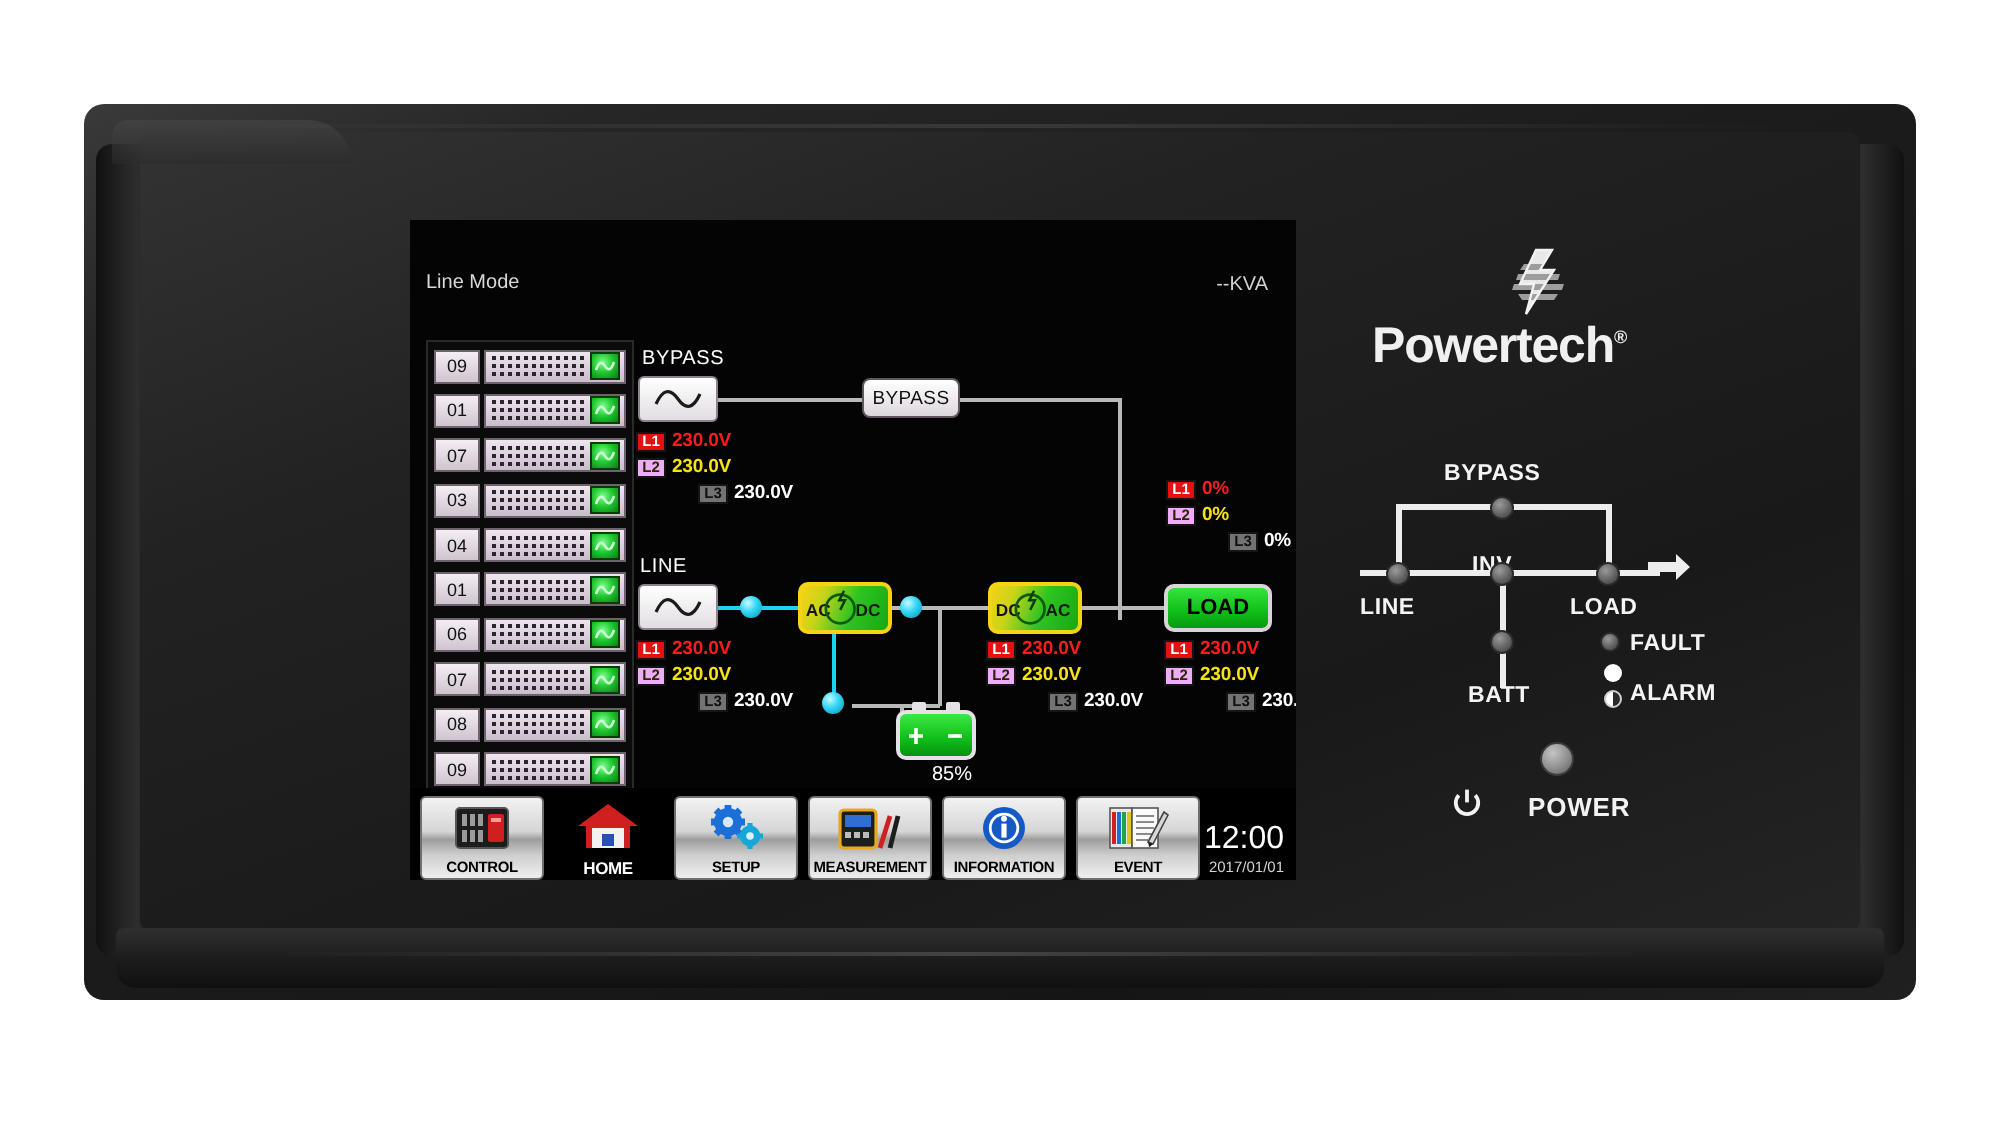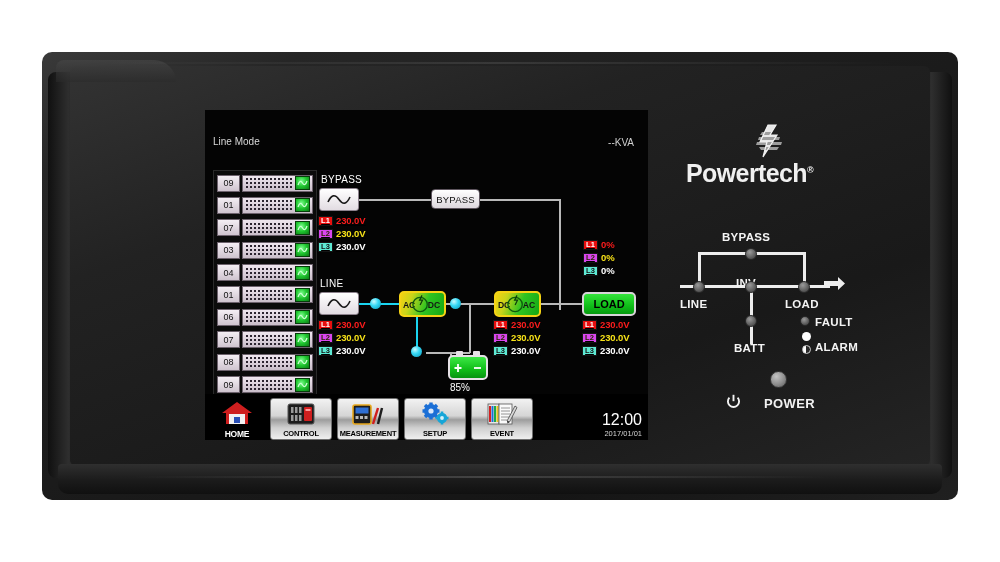--- a/index.html
+++ b/index.html
@@ -157,32 +157,32 @@
     position: absolute; font-size: 10px; color: #ffffff; text-align: center;
   }
 
   .wire { position: absolute; background: #b9b9b9; }
   .wire-cyan { position: absolute; background: #1ad4f0; }
   .node {
     position: absolute; width: 11px; height: 11px; border-radius: 50%;
     background: radial-gradient(circle at 36% 32%, #c8faff 0%, #35d8f5 42%, #0a93b5 100%);
   }
 
-  .vgroup { position: absolute; text-decoration: underline; }
+  .vgroup { position: absolute; }
   .vrow { display: flex; align-items: center; height: 13px; }
   .phase-tag {
     width: 15px; height: 10px; flex: 0 0 15px;
     font-size: 7.5px; font-weight: bold;
     display: flex; align-items: center; justify-content: center;
     border: 1px solid #151515;
     margin-right: 3px;
   }
   .tag-l1 { background: #e80f0f; color: #ffffff; }
-  .tag-l2 { background: #d946ef; color: #2a2600; }
-  .tag-l3 { background: #5eead4; color: #111111; }
+  .tag-l2 { background: #f0abfc; color: #2a2600; }
+  .tag-l3 { background: #737373; color: #111111; margin-left: 31px; }
   .vval { font-size: 9.5px; font-weight: bold; letter-spacing: -.1px; }
   .val-l1 { color: #fb1c1c; }
   .val-l2 { color: #f7e218; }
   .val-l3 { color: #ffffff; }
 
   
   #toolbar {
     position: absolute; left: 0; bottom: 0; width: 100%; height: 46px;
     background: #000000;
     display: flex; align-items: flex-end;
@@ -459,21 +459,21 @@
 
     <div class="wire" style="left:245px; top:243px; width:1.8px; height:12px;"></div>
     <div class="batt-box" style="left:243px; top:245px;">
       <div class="batt-nub" style="left:6px;"></div>
       <div class="batt-nub" style="right:6px;"></div>
       <svg width="34" height="14" viewBox="0 0 34 14">
         <path d="M7 3 L7 11 M3.5 7 L10.5 7" stroke="#ffffff" stroke-width="1.8"></path>
         <path d="M23 7 L30 7" stroke="#ffffff" stroke-width="1.8"></path>
       </svg>
     </div>
-    <div class="batt-pct" style="left:228px; top:272px; width:54px;">85%</div>
+    <div class="batt-pct" style="left:244px; top:272px; width:54px;">85%</div>
 
     <div class="conv-box" style="left:289px; top:181px;">
       <svg width="45" height="20" viewBox="0 0 45 20">
         <text x="2" y="14" font-family="Liberation Sans, sans-serif" font-size="9" font-weight="bold" fill="#151515">DC</text>
         <text x="28" y="14" font-family="Liberation Sans, sans-serif" font-size="9" font-weight="bold" fill="#151515">AC</text>
         <path d="M20 3 a7.5 7.5 0 1 1 0 15 a7.5 7.5 0 1 1 0 -15" stroke="#0d5c0d" stroke-width="1.4" fill="none"></path>
         <path d="M22 1 L19.5 6 L22.5 6 L20 11" stroke="#0d3c0d" stroke-width="1.3" fill="none"></path>
       </svg>
     </div>
 
@@ -521,65 +521,48 @@
         <div class="vval val-l2">230.0V</div>
       </div>
       <div class="vrow">
         <div class="phase-tag tag-l3">L3</div>
         <div class="vval val-l3">230.0V</div>
       </div>
     </div>
   </div>
 
   <div id="toolbar">
-    <div class="tb-btn home">
-      <div class="tb-icon">
-        <svg width="34" height="26" viewBox="0 0 34 26">
-          <path d="M17 2 L32 13 L28 13 L28 24 L6 24 L6 13 L2 13 Z" fill="#cf1f1f"></path>
-          <path d="M9 14 L25 14 L25 24 L9 24 Z" fill="#f2f2f2"></path>
-          <rect x="14" y="17" width="6" height="6" fill="#2a4fb5"></rect>
-        </svg>
-      </div>
-      <div class="tb-label">HOME</div>
-    </div>
-
     <div class="tb-btn">
       <div class="tb-icon">
         <svg width="30" height="24" viewBox="0 0 30 24">
           <rect x="2" y="2" width="26" height="20" rx="2" fill="#1c1c1c" stroke="#555" stroke-width="1"></rect>
           <g fill="#9a9a9a">
             <rect x="5" y="5" width="2.5" height="6"></rect>
               <rect x="9" y="5" width="2.5" height="6"></rect>
             <rect x="13" y="5" width="2.5" height="6"></rect>
               <rect x="5" y="13" width="2.5" height="6"></rect>
             <rect x="9" y="13" width="2.5" height="6"></rect>
               <rect x="13" y="13" width="2.5" height="6"></rect>
           </g>
           <rect x="18" y="5" width="8" height="14" rx="1" fill="#cf1f1f"></rect>
           <rect x="19.5" y="7" width="5" height="2" fill="#ff9a9a"></rect>
         </svg>
       </div>
       <div class="tb-label">CONTROL</div>
     </div>
 
-    <div class="tb-btn">
+    <div class="tb-btn home">
       <div class="tb-icon">
-        <svg width="34" height="24" viewBox="0 0 34 24">
-          <rect x="2" y="3" width="18" height="19" rx="2" fill="#1d1d1d" stroke="#e8a81c" stroke-width="1.6"></rect>
-          <rect x="4.5" y="5.5" width="13" height="6" fill="#2e6fd4"></rect>
-          <g fill="#bbb">
-              <rect x="4.5" y="14" width="3" height="3"></rect>
-              <rect x="9" y="14" width="3" height="3"></rect>
-              <rect x="13.5" y="14" width="3" height="3"></rect>
-            </g>
-          <path d="M22 22 L27 6" stroke="#cf1f1f" stroke-width="2.4"></path>
-          <path d="M27 22 L31 6" stroke="#1d1d1d" stroke-width="2.4"></path>
+        <svg width="34" height="26" viewBox="0 0 34 26">
+          <path d="M17 2 L32 13 L28 13 L28 24 L6 24 L6 13 L2 13 Z" fill="#cf1f1f"></path>
+          <path d="M9 14 L25 14 L25 24 L9 24 Z" fill="#f2f2f2"></path>
+          <rect x="14" y="17" width="6" height="6" fill="#2a4fb5"></rect>
         </svg>
       </div>
-      <div class="tb-label">MEASUREMENT</div>
+      <div class="tb-label">HOME</div>
     </div>
 
     <div class="tb-btn">
       <div class="tb-icon">
         <svg width="32" height="24" viewBox="0 0 32 24">
           <g fill="#1b6fd6">
             <circle cx="12" cy="9" r="7"></circle>
             <g stroke="#1b6fd6" stroke-width="3.4">
               <path d="M12 0.5 L12 3"></path>
                 <path d="M12 15 L12 17.5"></path>
@@ -600,20 +583,49 @@
               <path d="M16.5 16 L18.5 16"></path>
                 <path d="M27.5 16 L29.5 16"></path>
             </g>
           </g>
           <circle cx="23" cy="16" r="1.9" fill="#d8f3fb"></circle>
         </svg>
       </div>
       <div class="tb-label">SETUP</div>
     </div>
 
+    <div class="tb-btn">
+      <div class="tb-icon">
+        <svg width="34" height="24" viewBox="0 0 34 24">
+          <rect x="2" y="3" width="18" height="19" rx="2" fill="#1d1d1d" stroke="#e8a81c" stroke-width="1.6"></rect>
+          <rect x="4.5" y="5.5" width="13" height="6" fill="#2e6fd4"></rect>
+          <g fill="#bbb">
+              <rect x="4.5" y="14" width="3" height="3"></rect>
+              <rect x="9" y="14" width="3" height="3"></rect>
+              <rect x="13.5" y="14" width="3" height="3"></rect>
+            </g>
+          <path d="M22 22 L27 6" stroke="#cf1f1f" stroke-width="2.4"></path>
+          <path d="M27 22 L31 6" stroke="#1d1d1d" stroke-width="2.4"></path>
+        </svg>
+      </div>
+      <div class="tb-label">MEASUREMENT</div>
+    </div>
+
+    <div class="tb-btn">
+      <div class="tb-icon">
+        <svg width="26" height="24" viewBox="0 0 26 24">
+          <circle cx="13" cy="12" r="10.5" fill="#1559c4"></circle>
+          <circle cx="13" cy="12" r="7.6" fill="#ffffff"></circle>
+          <circle cx="13" cy="12" r="6.2" fill="#1559c4"></circle>
+          <circle cx="13" cy="7.4" r="1.5" fill="#ffffff"></circle>
+          <rect x="11.7" y="9.8" width="2.6" height="7" fill="#ffffff"></rect>
+        </svg>
+      </div>
+      <div class="tb-label">INFORMATION</div>
+    </div>
 
     <div class="tb-btn">
       <div class="tb-icon">
         <svg width="32" height="24" viewBox="0 0 32 24">
           <rect x="2" y="2" width="11" height="20" fill="#e8e8e8" stroke="#555" stroke-width=".8"></rect>
           <g>
               <rect x="3" y="4" width="2" height="16" fill="#d41f1f"></rect>
               <rect x="5.5" y="4" width="2" height="16" fill="#1b6fd6"></rect>
           <rect x="8" y="4" width="2" height="16" fill="#1ba84a"></rect>
               <rect x="10.5" y="4" width="2" height="16" fill="#e8c21c"></rect>

